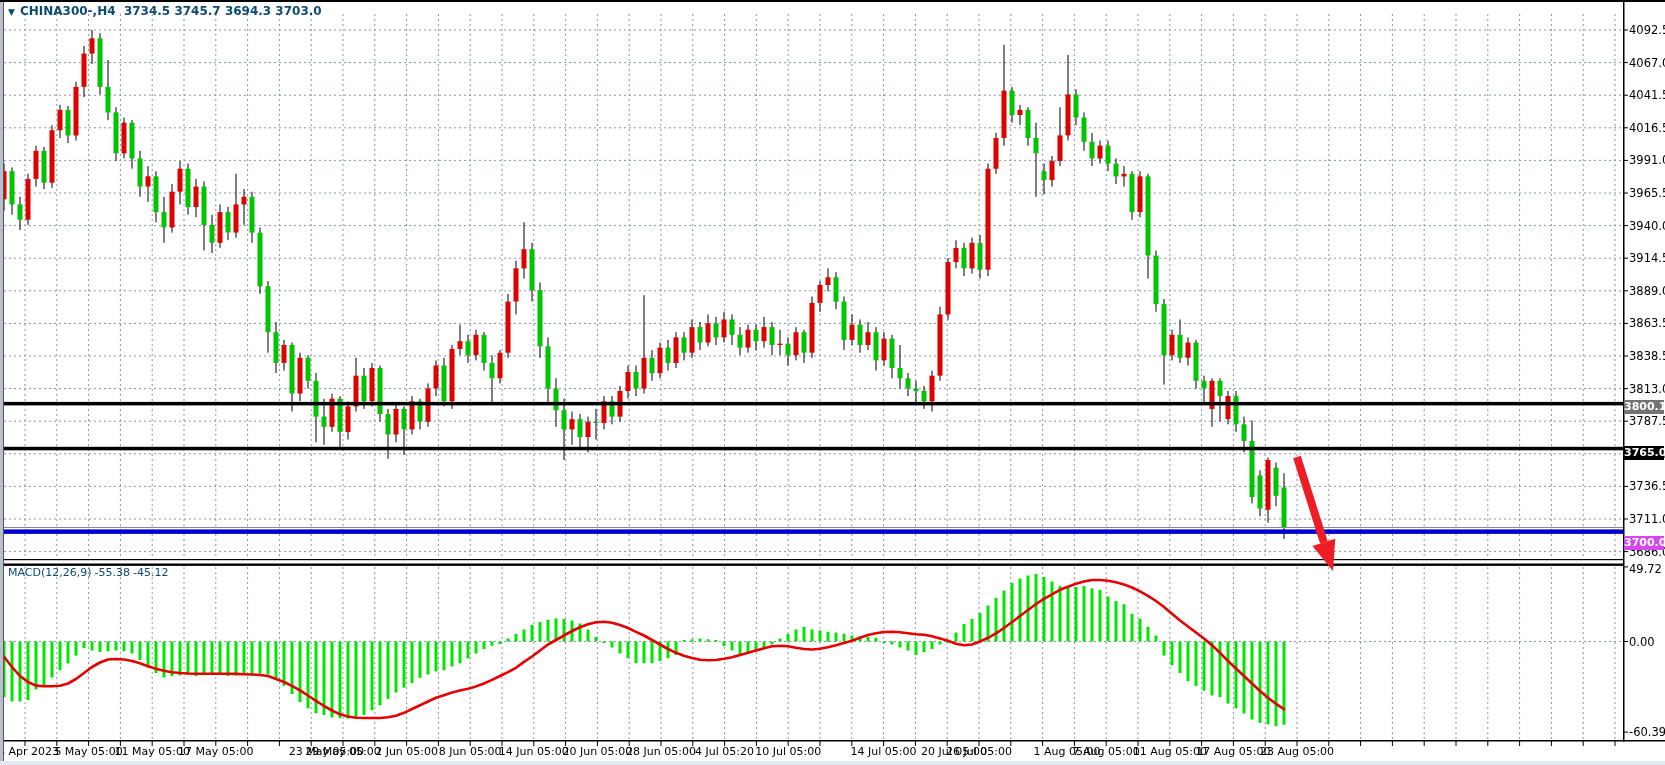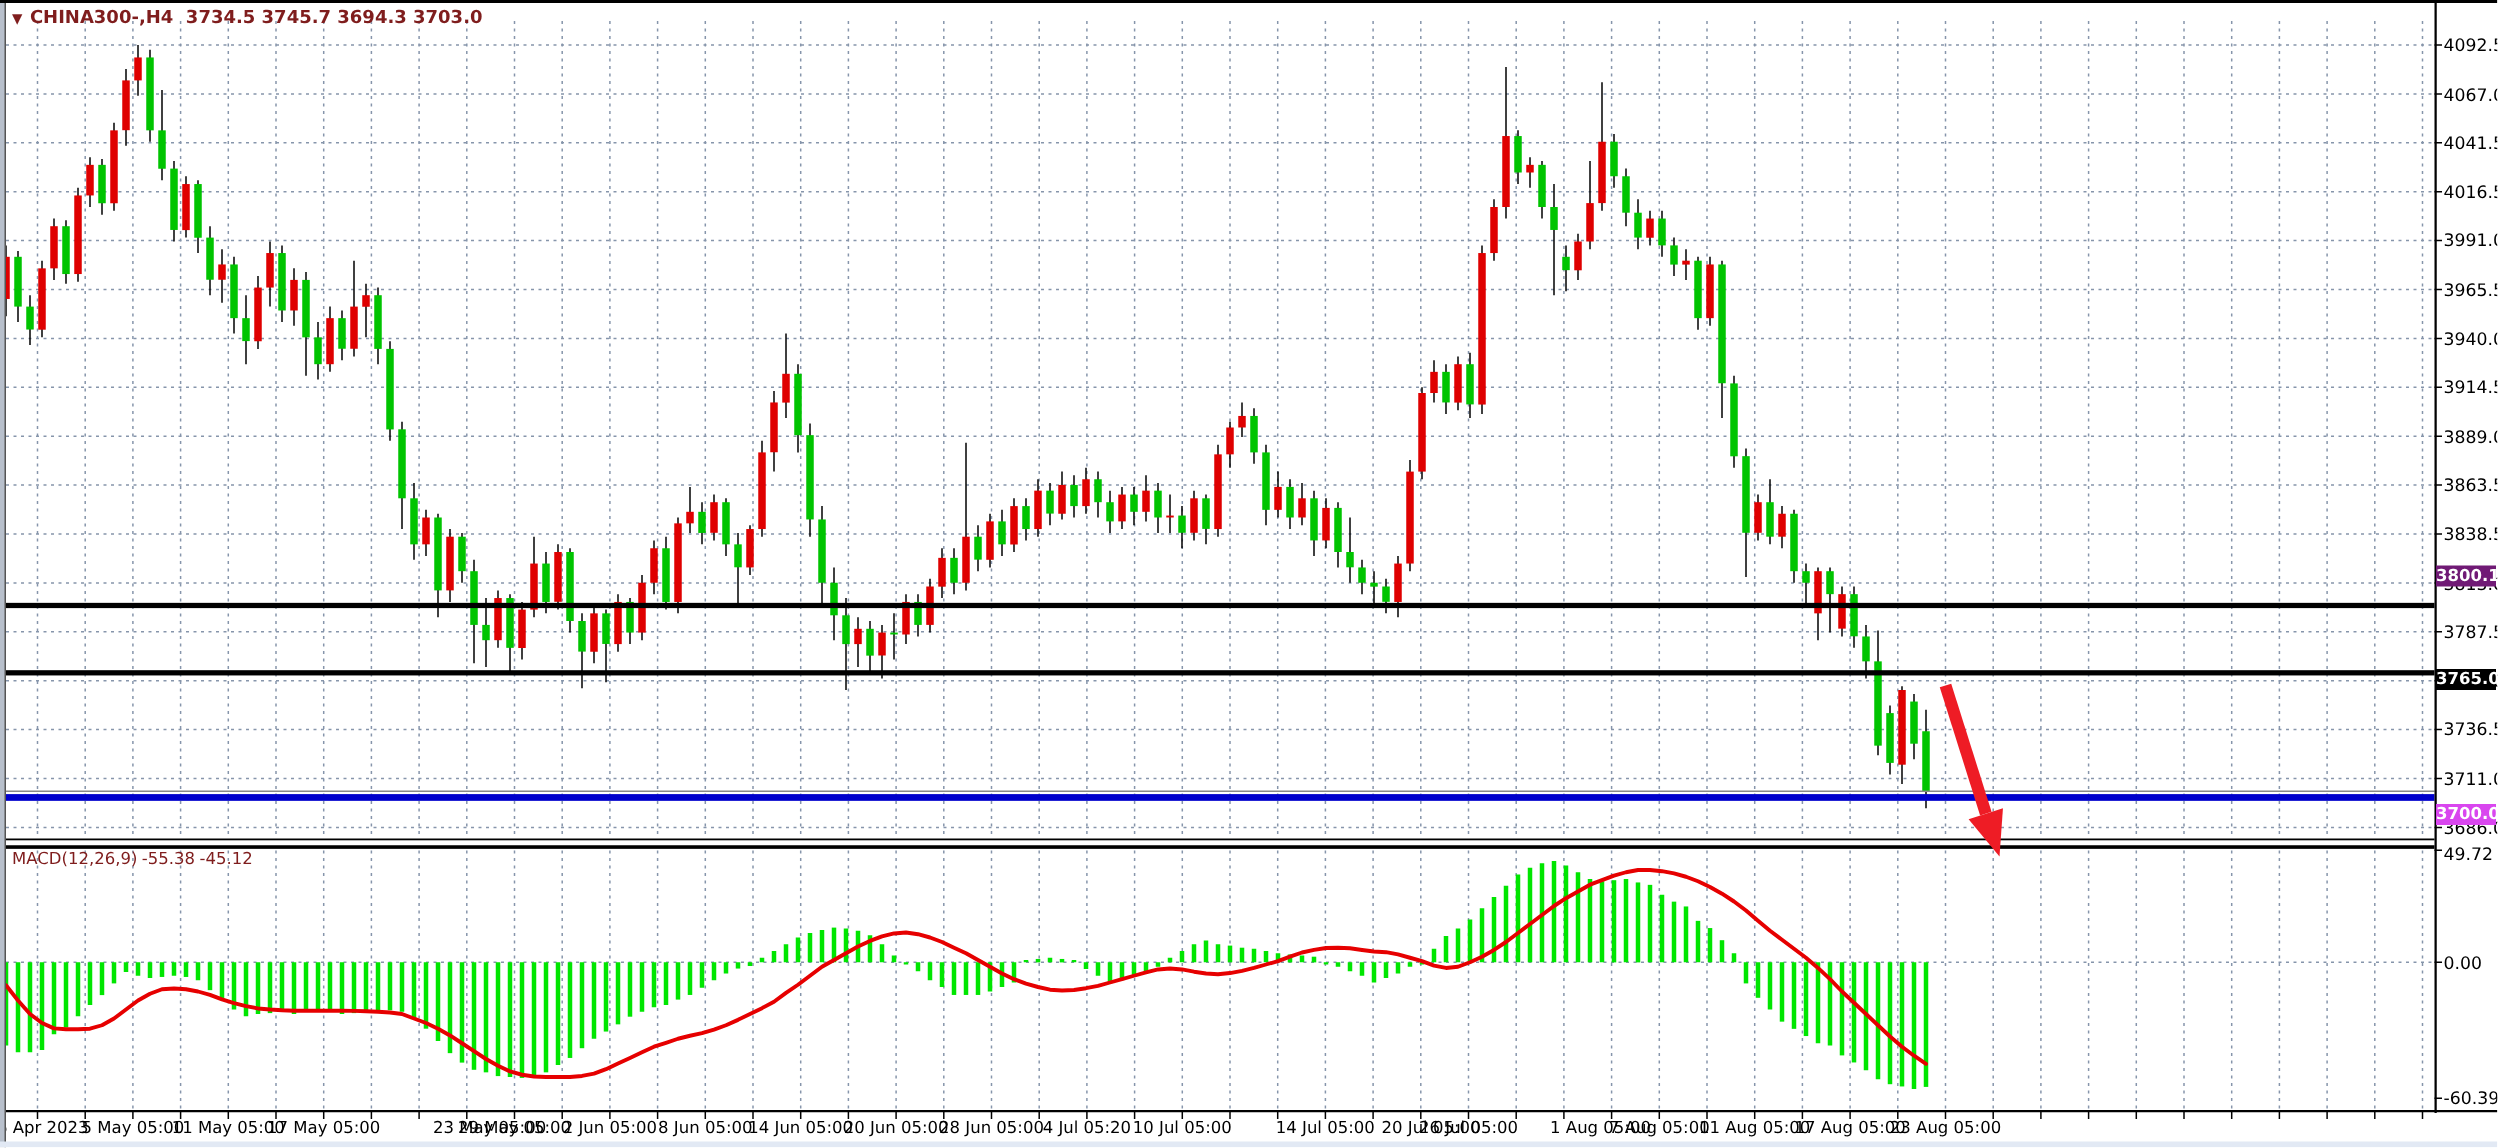--- a/index.html
+++ b/index.html
@@ -1,19 +1,19 @@
 <!DOCTYPE html>
 <html><head>
 <meta charset="utf-8">
 <style>
   html,body{margin:0;padding:0;background:#fff;}
   #app{position:relative;width:1665px;height:765px;background:#ffffff;
        font-family:"DejaVu Sans","Liberation Sans",sans-serif;overflow:hidden;}
   #plot{position:absolute;left:0;top:0;z-index:1;}
-  .txt{position:absolute;color:#7f1d1d;white-space:nowrap;z-index:3;}
+  .txt{position:absolute;color:#0c4a6e;white-space:nowrap;z-index:3;}
   #title-bar{left:8px;top:4px;font-size:12px;font-weight:bold;z-index:4;}
   #title-bar .dd{font-size:9px;margin-right:5px;}
   .ax-label{position:absolute;left:1629px;font-size:11.5px;color:#000;z-index:2;white-space:nowrap;}
   .t-label{position:absolute;top:745px;font-size:11px;color:#000;z-index:2;white-space:nowrap;transform:translateX(-50%);}
   .badge{position:absolute;left:1624px;width:40px;height:14px;line-height:14px;text-align:center;
          font-size:11px;font-weight:bold;color:#fff;z-index:5;}
   #macd-label{left:8px;top:566px;font-size:11px;z-index:3;text-align:right;}
   #macd-label span{margin-right:3px;}
   .edge-left{position:absolute;left:0;top:0;width:3px;height:765px;background:#b8c0cc;border-right:1px solid #555;z-index:6;}
   .edge-top{position:absolute;left:0;top:0;width:1665px;height:2px;background:#000;z-index:6;}
@@ -774,21 +774,21 @@
       <div class="t-label" style="left: 871px; padding-left: 25px;">14 Jul 05:00</div>
       <div class="t-label" style="left: 954px;">20 Jul 05:00</div>
       <div class="t-label" style="left: 979px;">26 Jul 05:00</div>
       <div class="t-label" style="left: 1067px;">1 Aug 05:00</div>
       <div class="t-label" style="left: 1106.2px;">7 Aug 05:00</div>
       <div class="t-label" style="left: 1169.8px;">11 Aug 05:00</div>
       <div class="t-label" style="left: 1233.4px;">17 Aug 05:00</div>
       <div class="t-label" style="left: 1297px;">23 Aug 05:00</div>
     </div>
   <div id="badges">
-      <div class="badge" style="top: 377px; background: #701a75;">3800.1</div>
+      <div class="badge" style="top: 400px; background: #737373;">3800.1</div>
       <div class="badge" style="top: 446px; background: rgb(0, 0, 0);">3765.0</div>
       <div class="badge" style="top: 536px; background: #d946ef;">3700.0</div>
     </div>
 
   <div class="edge-left"></div>
   <div class="edge-top"></div>
   <div class="edge-bottom"></div>
 </div>
 
 </body></html>

